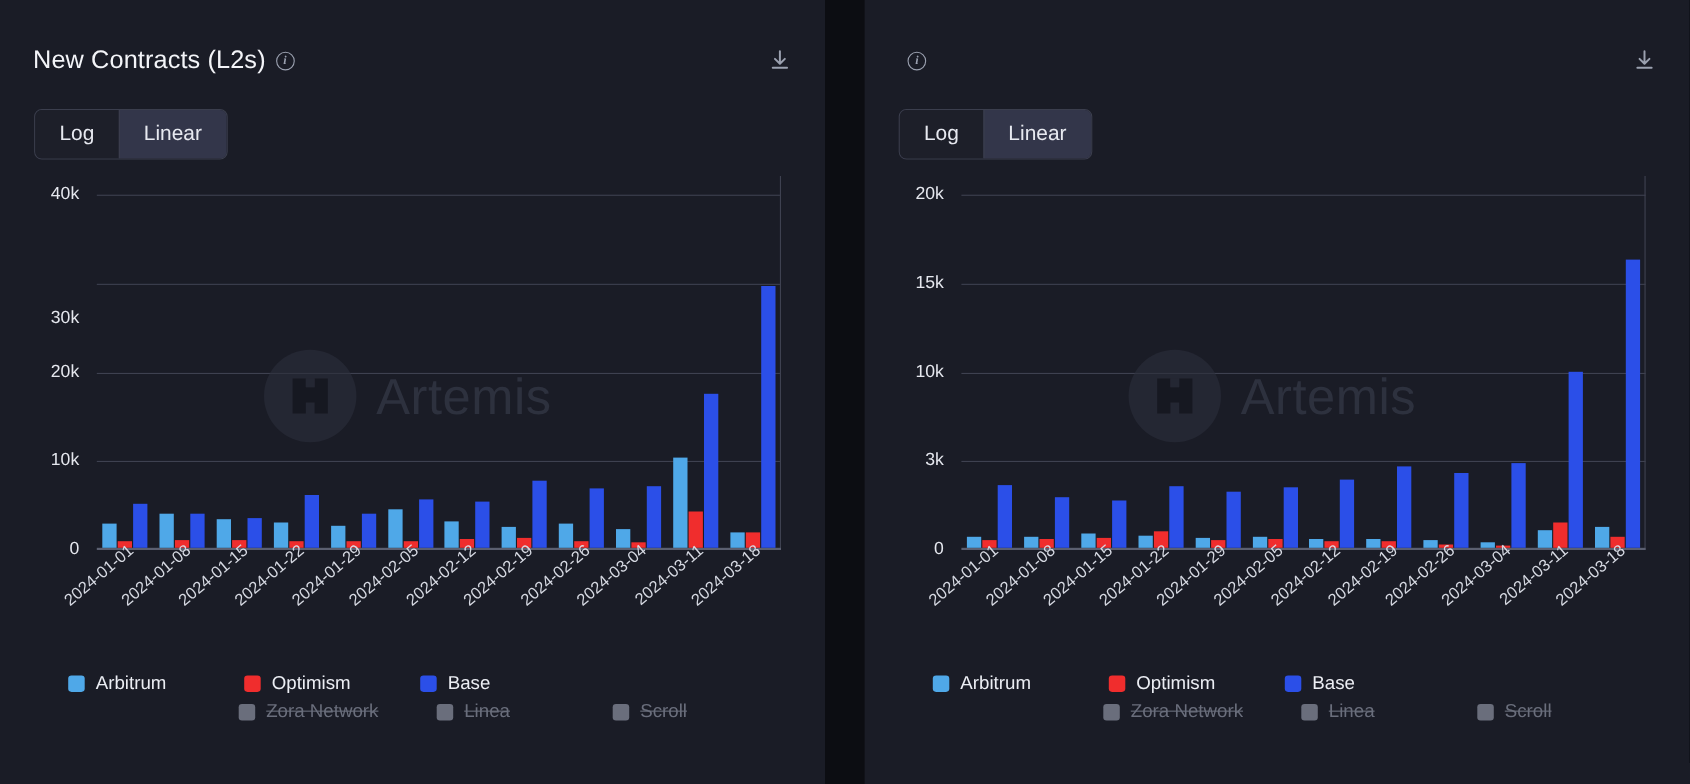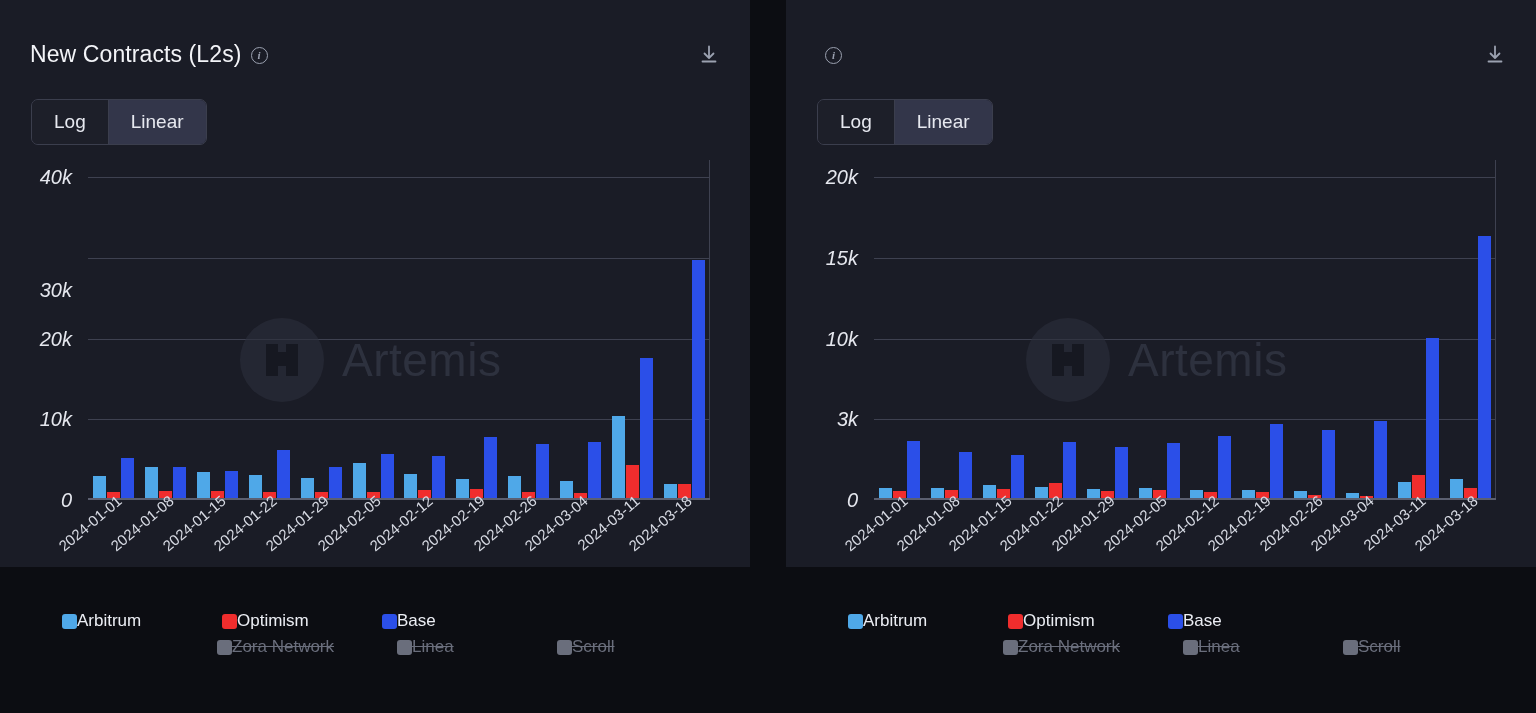--- a/index.html
+++ b/index.html
@@ -8,21 +8,21 @@
     background: #15161e;
     font-family: "Liberation Sans", sans-serif;
     overflow: hidden;
   }
   .root {
     width: 1536px; height: 713px;
     display: flex;
     background: #0c0d12;
   }
   .panel {
-    width: 750px; height: 567px;
+    width: 750px; height: 713px;
     background: #1a1c26;
     position: relative;
     flex: 0 0 750px;
   }
   .panel.right { margin-left: 36px; }
 
   
   .panel-head {
     position: absolute; top: 34px; left: 30px; right: 28px;
     height: 40px;
@@ -86,23 +86,22 @@
     width: 750px; height: 340px;
   }
   .ylabels {
     position: absolute; left: 0; top: 0;
     width: 80px; height: 340px;
   }
   .ylab {
     position: absolute; right: 8px;
     transform: translateY(-50%);
     color: #e5e7ee;
-    font-size: 20px;
+    font-size: 16px;
     white-space: nowrap;
-    font-style: italic;
   }
   .grid-area {
     position: absolute;
     left: 88px; top: 0;
     right: 40px; height: 340px;
   }
   .gridline {
     position: absolute; left: 0; right: 0;
     height: 1px; background: #3e4150;
   }
@@ -185,20 +184,21 @@
     width: 160px;
     height: 26px;
     cursor: pointer;
   }
   .legend-item.wide { width: 180px; }
   .swatch {
     width: 15px; height: 15px; border-radius: 3px;
     flex: 0 0 auto;
   }
   .legend-label {
+    margin-left: 10px;
     color: #eceef4;
     font-size: 17px;
     white-space: nowrap;
   }
   .legend-item.off .legend-label {
     color: #6a6e7c;
     text-decoration: line-through;
   }
   .legend-item.off .swatch { background: #6a6e7c !important; }
 </style>

